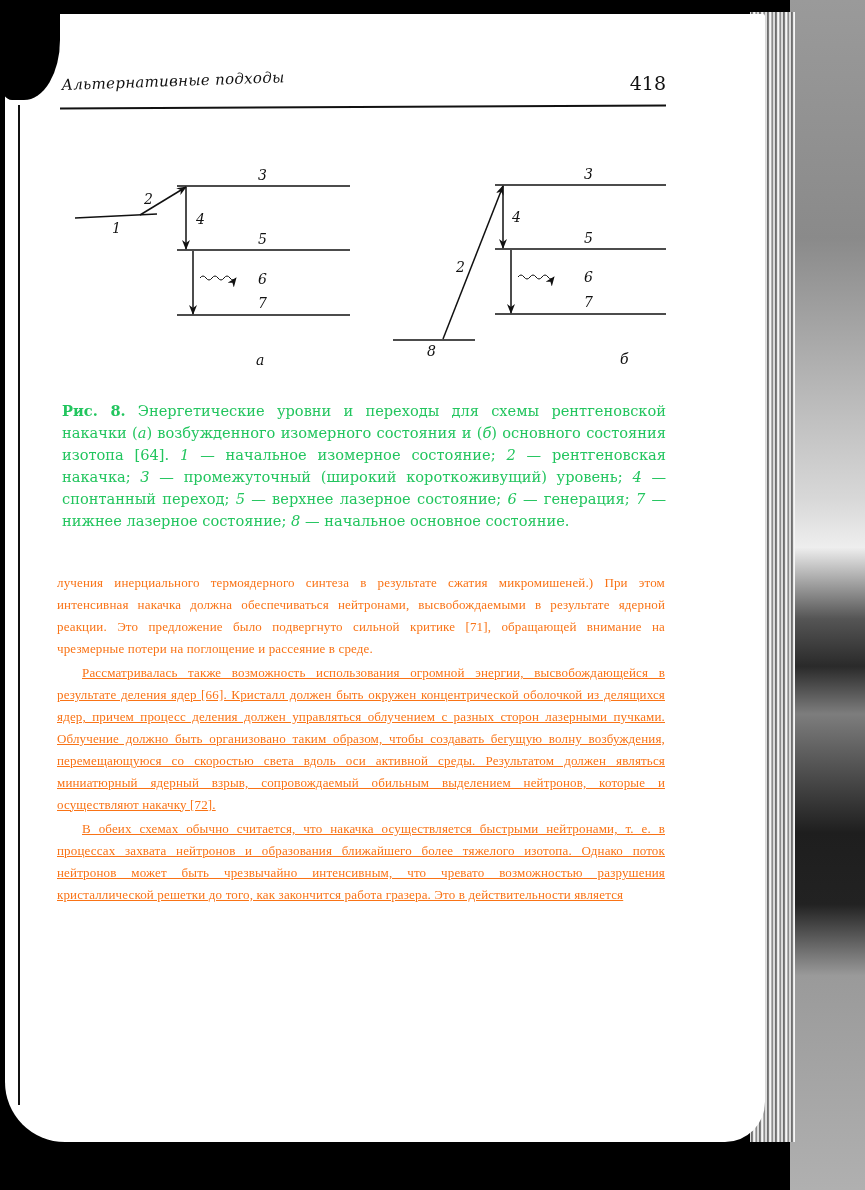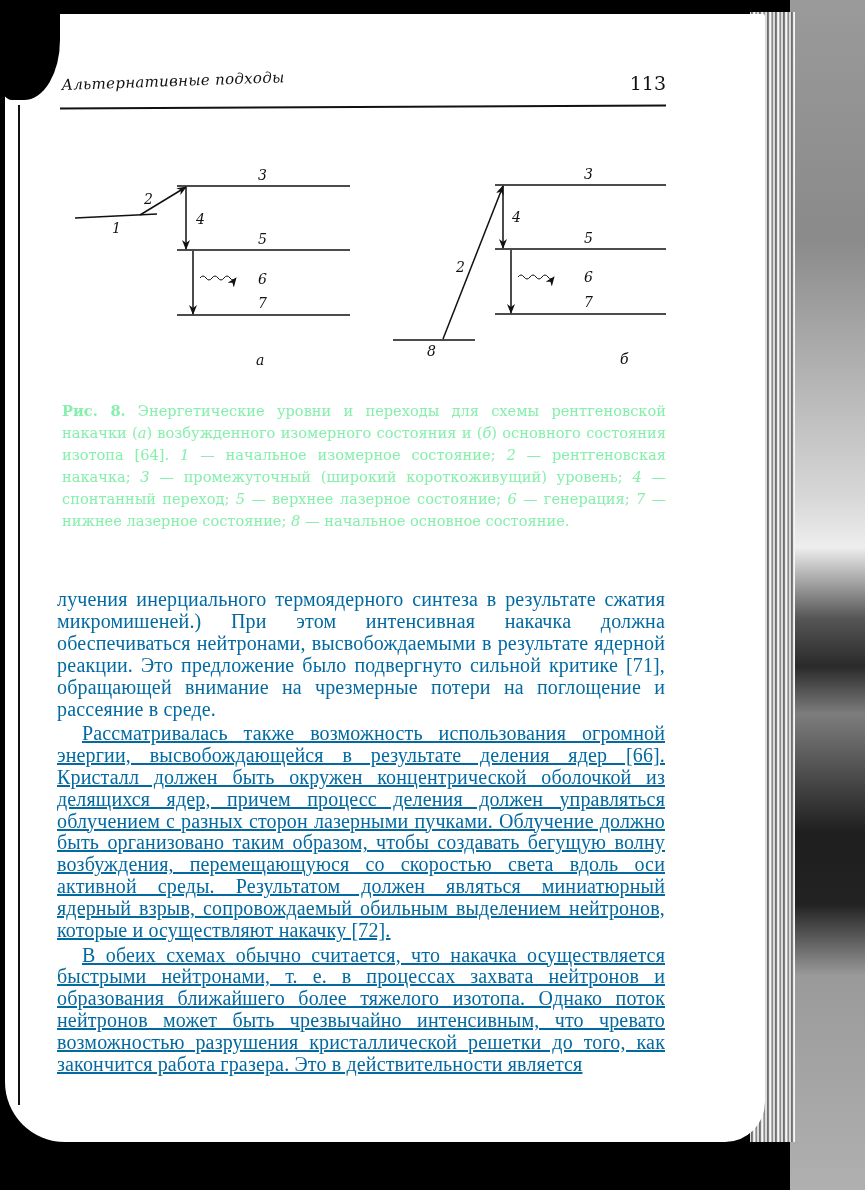--- a/index.html
+++ b/index.html
@@ -50,46 +50,46 @@
     .figure {
       position: absolute; left: 60px; top: 160px; width: 620px; height: 215px;
     }
     .figure svg text {
       font-family: "DejaVu Serif", "Liberation Serif", serif;
       font-style: italic; font-size: 14px; fill: #111;
     }
 
     .caption {
       position: absolute; left: 62px; top: 400px; width: 604px;
-      font-size: 14.6px; line-height: 22px; color: #86efac; text-align: justify;
+      font-size: 14.6px; line-height: 22px; color: #22c55e; text-align: justify;
     }
     .caption .fig-label { font-weight: bold; }
     .caption i { font-style: italic; }
 
     .body-text {
-      position: absolute; left: 57px; top: 589px; width: 608px;
-      font-size: 20px; line-height: 21.9px; color: #0369a1; text-align: justify;
+      position: absolute; left: 57px; top: 572px; width: 608px;
+      font-size: 13px; line-height: 21.9px; color: #f97316; text-align: justify;
       font-family: "Liberation Serif", "DejaVu Serif", serif;
       letter-spacing: 0.15px;
     }
     .body-text p { margin: 0 0 2.5px 0; }
     .body-text p.indent { text-indent: 25px; text-decoration: underline; }
   </style>
 </head>
 <body>
 
 <div class="right-bg"></div>
 <div class="page-edge"></div>
 <div class="page"></div>
 <div class="corner-blot"></div>
 <div class="left-rule"></div>
 
 <div class="running-head">
   <span class="running-title">Альтернативные подходы</span>
-  <span class="page-number">113</span>
+  <span class="page-number">418</span>
 </div>
 <div class="head-rule"></div>
 
 <div class="figure">
   <svg width="620" height="215" viewBox="0 0 620 215">
     <defs>
       <marker id="ah" markerWidth="10" markerHeight="8" refX="9" refY="4" orient="auto" markerUnits="userSpaceOnUse">
         <path d="M0,0 L10,4 L0,8 L3,4 Z" fill="#111"></path>
       </marker>
     </defs>

